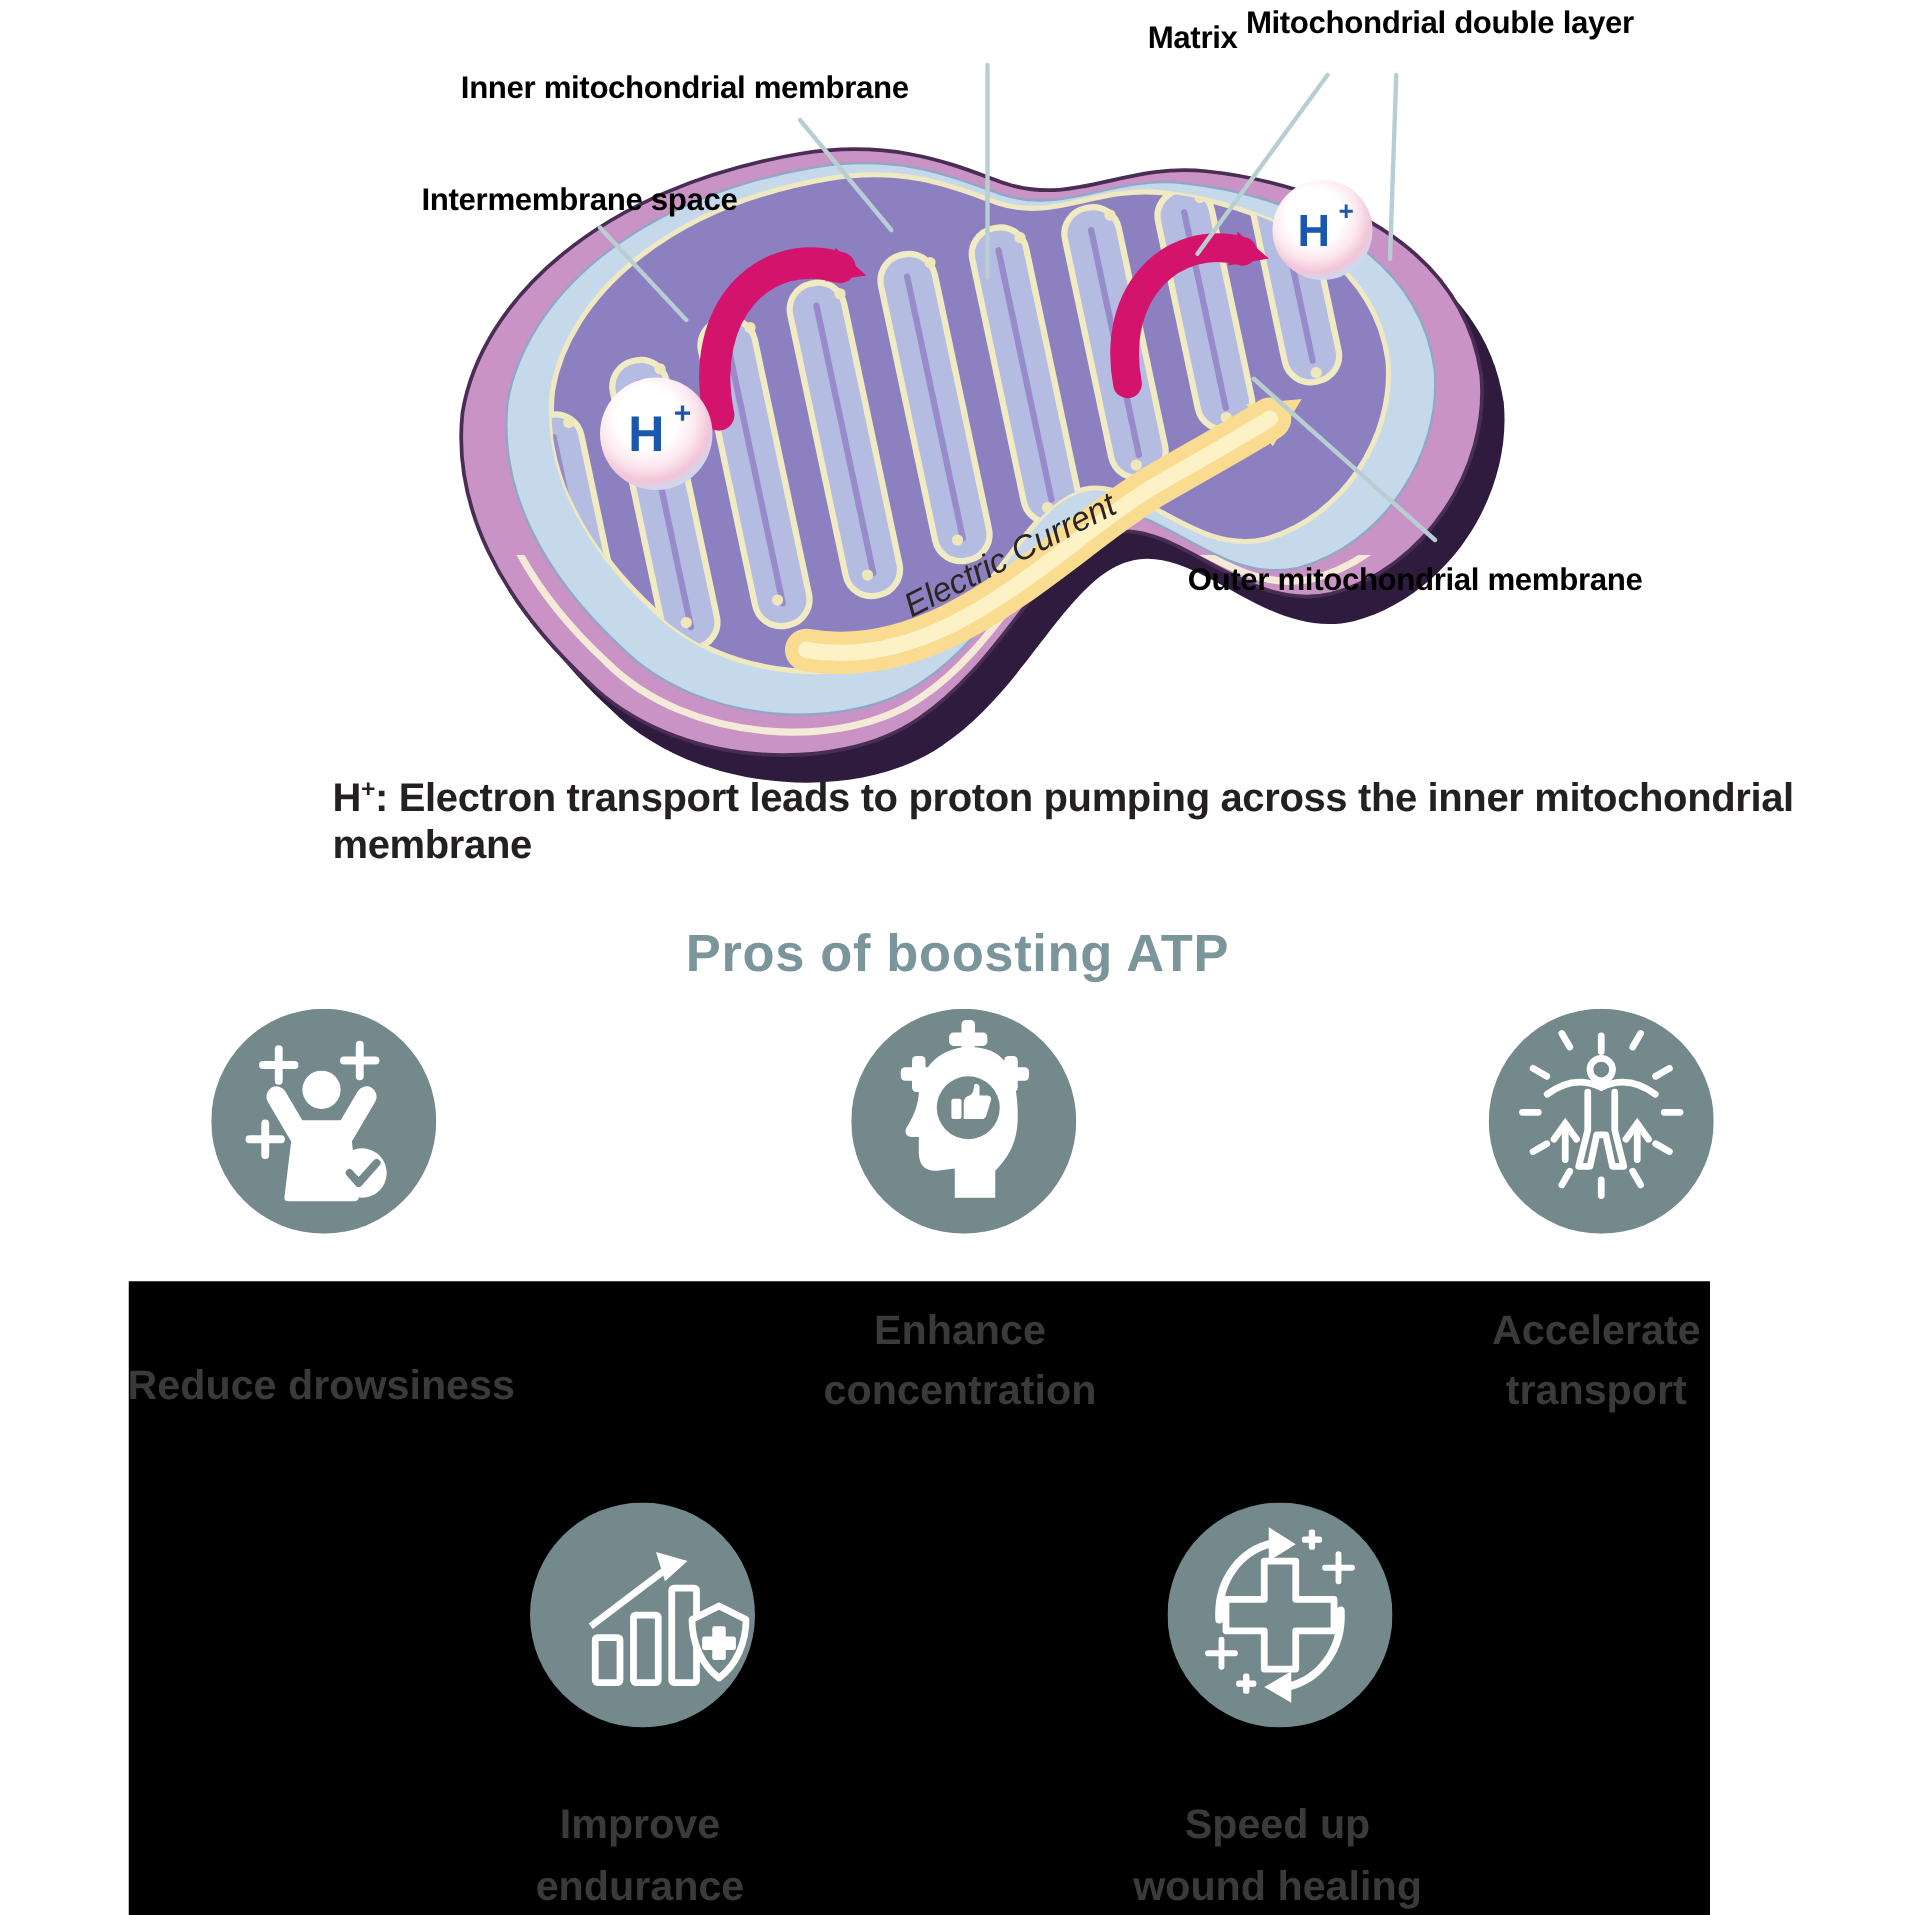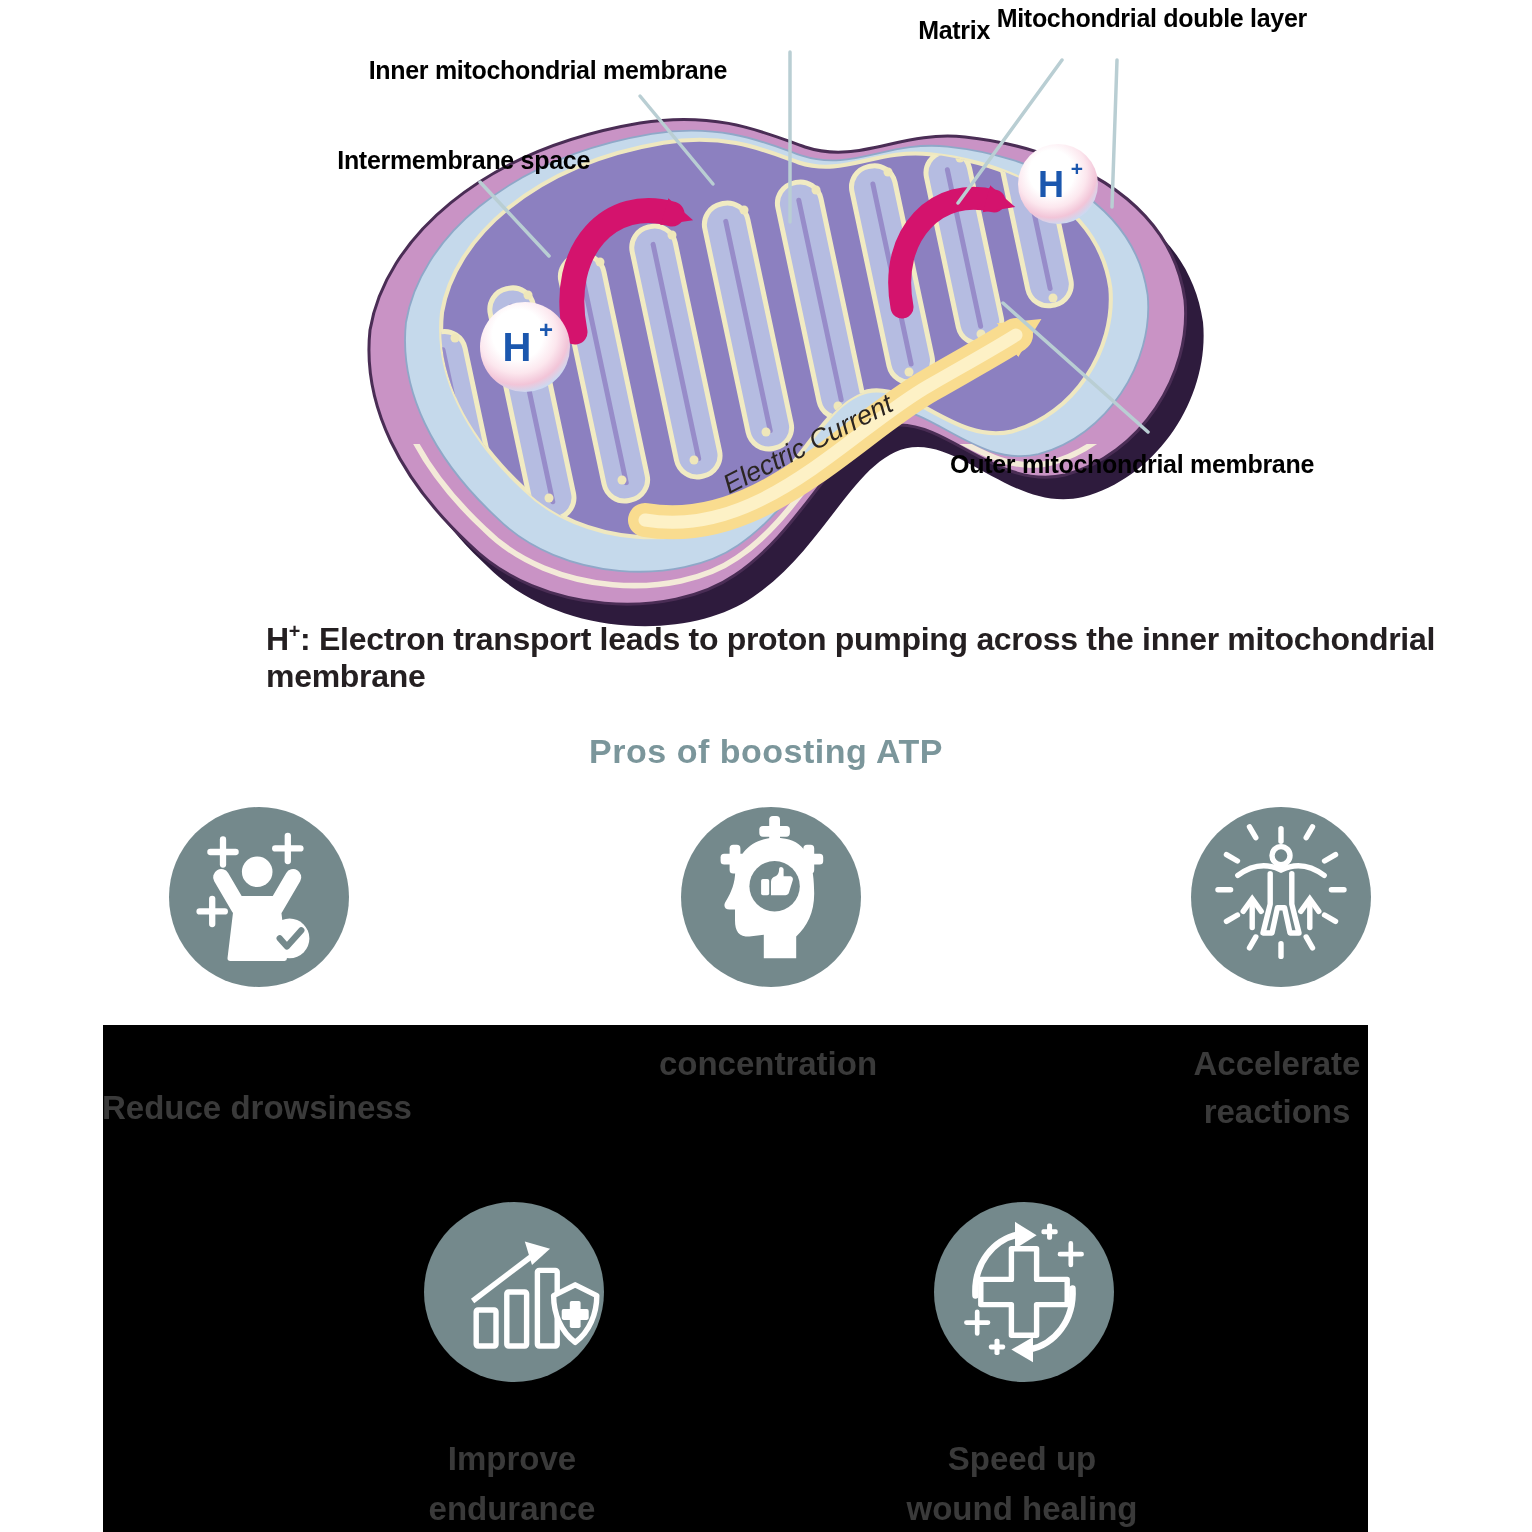--- a/index.html
+++ b/index.html
@@ -7,21 +7,21 @@
         font-family:"Liberation Sans",sans-serif;}
   
   .mito-svg{position:absolute;left:0;top:0;}
   .dlabel{position:absolute;width:400px;text-align:right;font-weight:700;font-size:25px;
           color:#000000;letter-spacing:-0.3px;}
   .caption{position:absolute;left:266px;top:620px;font-weight:700;font-size:32px;color:#241F21;
            letter-spacing:-0.3px;}
   .caption sup{font-size:0.62em;vertical-align:super;}
   
   .heading{position:absolute;left:0;top:704px;width:1532px;text-align:center;
-           font-weight:700;font-size:34px;color:#7B969B;letter-spacing:0.5px;}
+           font-weight:700;font-size:42px;color:#7B969B;letter-spacing:0.5px;}
   .panel{position:absolute;left:103px;top:1025px;width:1265px;height:507px;background:#000;}
   .bicon{position:absolute;width:180px;height:180px;}
   .blabel{position:absolute;width:440px;text-align:center;font-weight:700;font-size:33px;
           color:#3A3A3A;line-height:48px;}
   .blabel.row2{line-height:50px;}
 </style>
 </head>
 <body>
 
 <div class="page">
@@ -269,25 +269,26 @@
           <rect x="30.5" y="79.1" width="9" height="2.8" rx="1"></rect>
         </g>
     </svg>
   </div>
 
   <div class="blabel" style="left:37px;top:1040px;margin-top:44px;">
     <div>Reduce drowsiness</div>
     <div></div>
   </div>
   <div class="blabel" style="left:548px;top:1040px;">
+    <div>Enhance</div>
     <div>concentration</div>
   </div>
   <div class="blabel" style="left:1057px;top:1040px;">
     <div>Accelerate</div>
-    <div>reactions</div>
+    <div>transport</div>
   </div>
   <div class="blabel row2" style="left:292px;top:1434px;">
     <div>Improve</div>
     <div>endurance</div>
   </div>
   <div class="blabel row2" style="left:802px;top:1434px;">
     <div>Speed up</div>
     <div>wound healing</div>
   </div>
 

